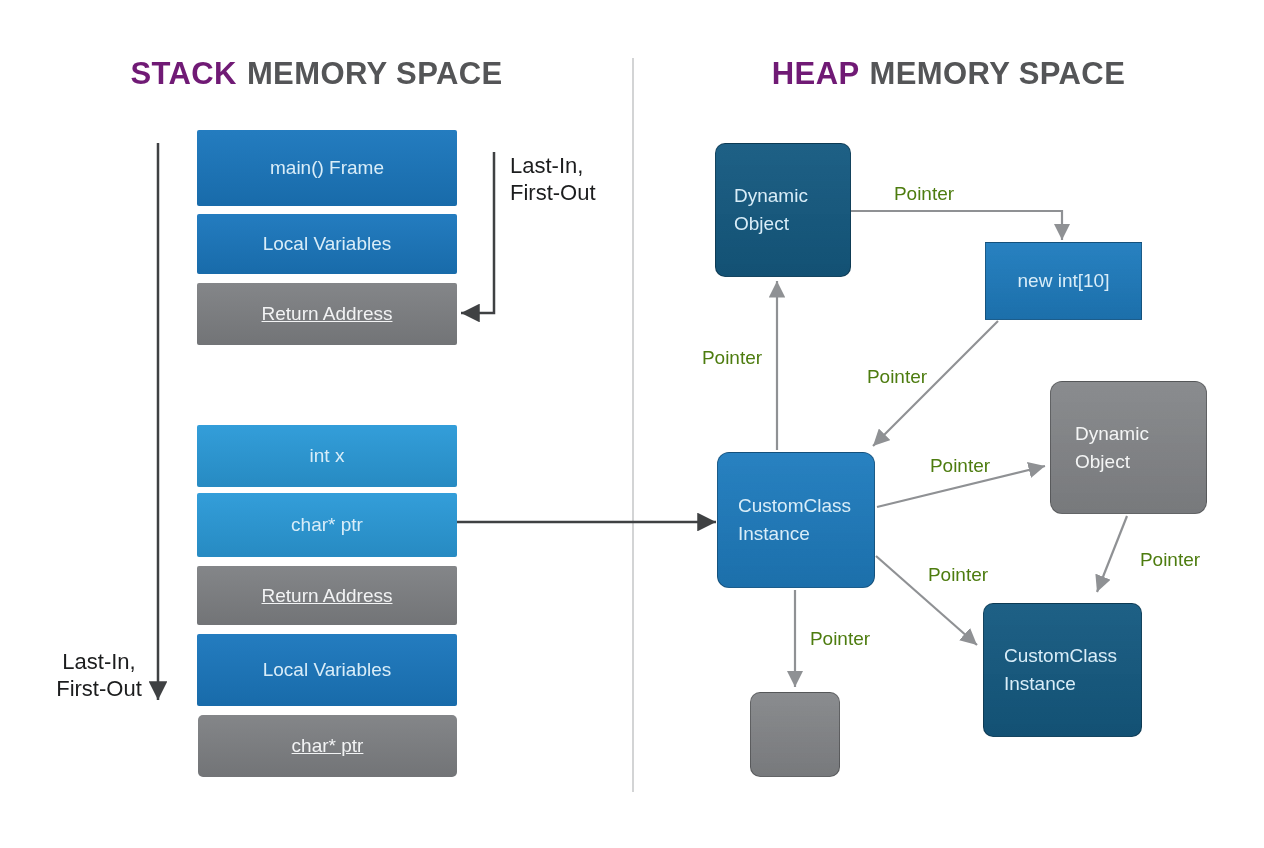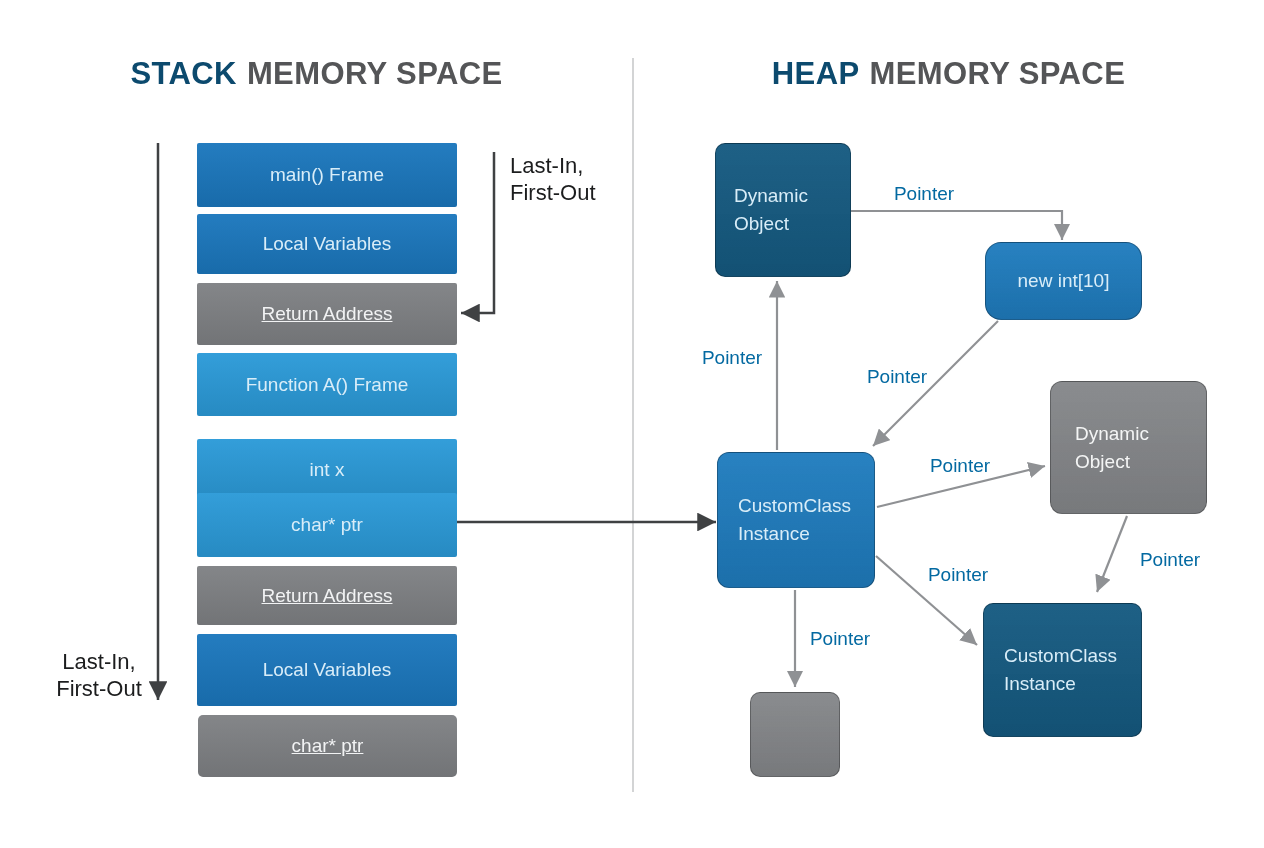--- a/index.html
+++ b/index.html
@@ -3,21 +3,21 @@
 <meta charset="utf-8">
 <style>
   html,body{margin:0;padding:0;background:#ffffff;}
   body{width:1264px;height:848px;position:relative;overflow:hidden;
        font-family:"Liberation Sans", sans-serif;}
   .stage{position:absolute;inset:0;}
 
   
   .title{position:absolute;top:56px;text-align:center;font-size:31px;font-weight:700;
          color:#545557;letter-spacing:.4px;white-space:nowrap;}
-  .title .hl{color:#0c4a6e;margin-right:10px;}
+  .title .hl{color:#701a75;margin-right:10px;}
 
   
   .divider{position:absolute;left:632px;top:58px;width:2px;height:734px;background:#d3d4d5;}
 
   
   .blk{position:absolute;left:197px;width:260px;display:flex;align-items:center;
        justify-content:center;font-size:19px;color:#d9edf8;border-radius:2px;
        background-image:linear-gradient(to bottom,rgba(255,255,255,.04),rgba(0,0,0,.10));}
   .blk.blue-dark{background-color:#1b77bd;}
   .blk.blue-light{background-color:#2b9ad8;}
@@ -27,21 +27,21 @@
   
   .hnode{position:absolute;display:flex;align-items:center;justify-content:center;
          font-size:19px;line-height:1.45;color:#d9edf8;
          border:1px solid rgba(0,0,0,.28);box-sizing:border-box;
          background-image:linear-gradient(to bottom,rgba(255,255,255,.04),rgba(0,0,0,.10));}
   .hnode.navy{background-color:#155a81;}
   .hnode.blue{background-color:#1f7cbe;}
   .hnode.grayn{background-color:#85878a;color:#f4f5f5;}
 
   
-  .lbl{position:absolute;font-size:19px;color:#0369a1;transform:translate(-50%,-50%);
+  .lbl{position:absolute;font-size:19px;color:#4d7c0f;transform:translate(-50%,-50%);
        white-space:nowrap;}
   .lifo{position:absolute;font-size:22px;color:#1c1d1e;line-height:27px;}
   .lifo.bottom{text-align:center;}
 
   svg.arrows{position:absolute;inset:0;pointer-events:none;}
 </style>
 </head>
 <body>
 
 <div class="stage">
@@ -71,41 +71,40 @@
 
     <path d="M851,211 L1062,211 L1062,240" fill="none" stroke="#8f9194" stroke-width="2.2" marker-end="url(#ahGray)"></path>
     <path d="M777,450 L777,281" fill="none" stroke="#8f9194" stroke-width="2.2" marker-end="url(#ahGray)"></path>
     <path d="M998,321 L873,446" fill="none" stroke="#8f9194" stroke-width="2.2" marker-end="url(#ahGray)"></path>
     <path d="M877,507 L1045,466" fill="none" stroke="#8f9194" stroke-width="2.2" marker-end="url(#ahGray)"></path>
     <path d="M1127,516 L1097,592" fill="none" stroke="#8f9194" stroke-width="2.2" marker-end="url(#ahGray)"></path>
     <path d="M876,556 L977,645" fill="none" stroke="#8f9194" stroke-width="2.2" marker-end="url(#ahGray)"></path>
     <path d="M795,590 L795,687" fill="none" stroke="#8f9194" stroke-width="2.2" marker-end="url(#ahGray)"></path>
   </svg>
 
-  <div class="blk blue-dark" style="top:143px;height:64px;">main() Frame</div>
+  <div class="blk blue-dark" style="top:130px;height:76px;">main() Frame</div>
   <div class="blk blue-dark" style="top:214px;height:60px;">Local Variables</div>
   <div class="blk gray" style="top:283px;height:62px;">Return Address</div>
-  <div class="blk blue-light" style="top:353px;height:63px;">Function A() Frame</div>
-  <div class="blk blue-light" style="top:439px;height:62px;">int x</div>
+  <div class="blk blue-light" style="top:425px;height:62px;">int x</div>
   <div class="blk blue-light" style="top:493px;height:64px;">char* ptr</div>
   <div class="blk gray" style="top:566px;height:59px;">Return Address</div>
   <div class="blk blue-dark" style="top:634px;height:72px;">Local Variables</div>
   <div class="blk gray detached" style="top:715px;height:62px;">char* ptr</div>
 
   <div class="lifo" style="left:510px;top:152px;">
     <div>Last-In,</div>
     <div>First-Out</div>
   </div>
   <div class="lifo bottom" style="left:39px;top:648px;width:120px;">
     <div>Last-In,</div>
     <div>First-Out</div>
   </div>
 
   <div class="hnode navy" style="left:715px;top:143px;width:136px;height:134px;border-radius:10px;padding:0 18px;">Dynamic Object</div>
-  <div class="hnode blue" style="left:985px;top:242px;width:157px;height:78px;border-radius:16px;">new int[10]</div>
+  <div class="hnode blue" style="left:985px;top:242px;width:157px;height:78px;border-radius:0;">new int[10]</div>
   <div class="hnode blue" style="left:717px;top:452px;width:158px;height:136px;border-radius:12px;padding:0 20px;">CustomClass Instance</div>
   <div class="hnode grayn" style="left:1050px;top:381px;width:157px;height:133px;border-radius:12px;padding:0 24px;">Dynamic Object</div>
   <div class="hnode navy" style="left:983px;top:603px;width:159px;height:134px;border-radius:10px;padding:0 20px;">CustomClass Instance</div>
   <div class="hnode grayn" style="left:750px;top:692px;width:90px;height:85px;border-radius:10px;"></div>
 
   <span class="lbl" style="left:924px;top:194px;">Pointer</span>
   <span class="lbl" style="left:732px;top:358px;">Pointer</span>
   <span class="lbl" style="left:897px;top:377px;">Pointer</span>
   <span class="lbl" style="left:960px;top:466px;">Pointer</span>
   <span class="lbl" style="left:1170px;top:560px;">Pointer</span>

